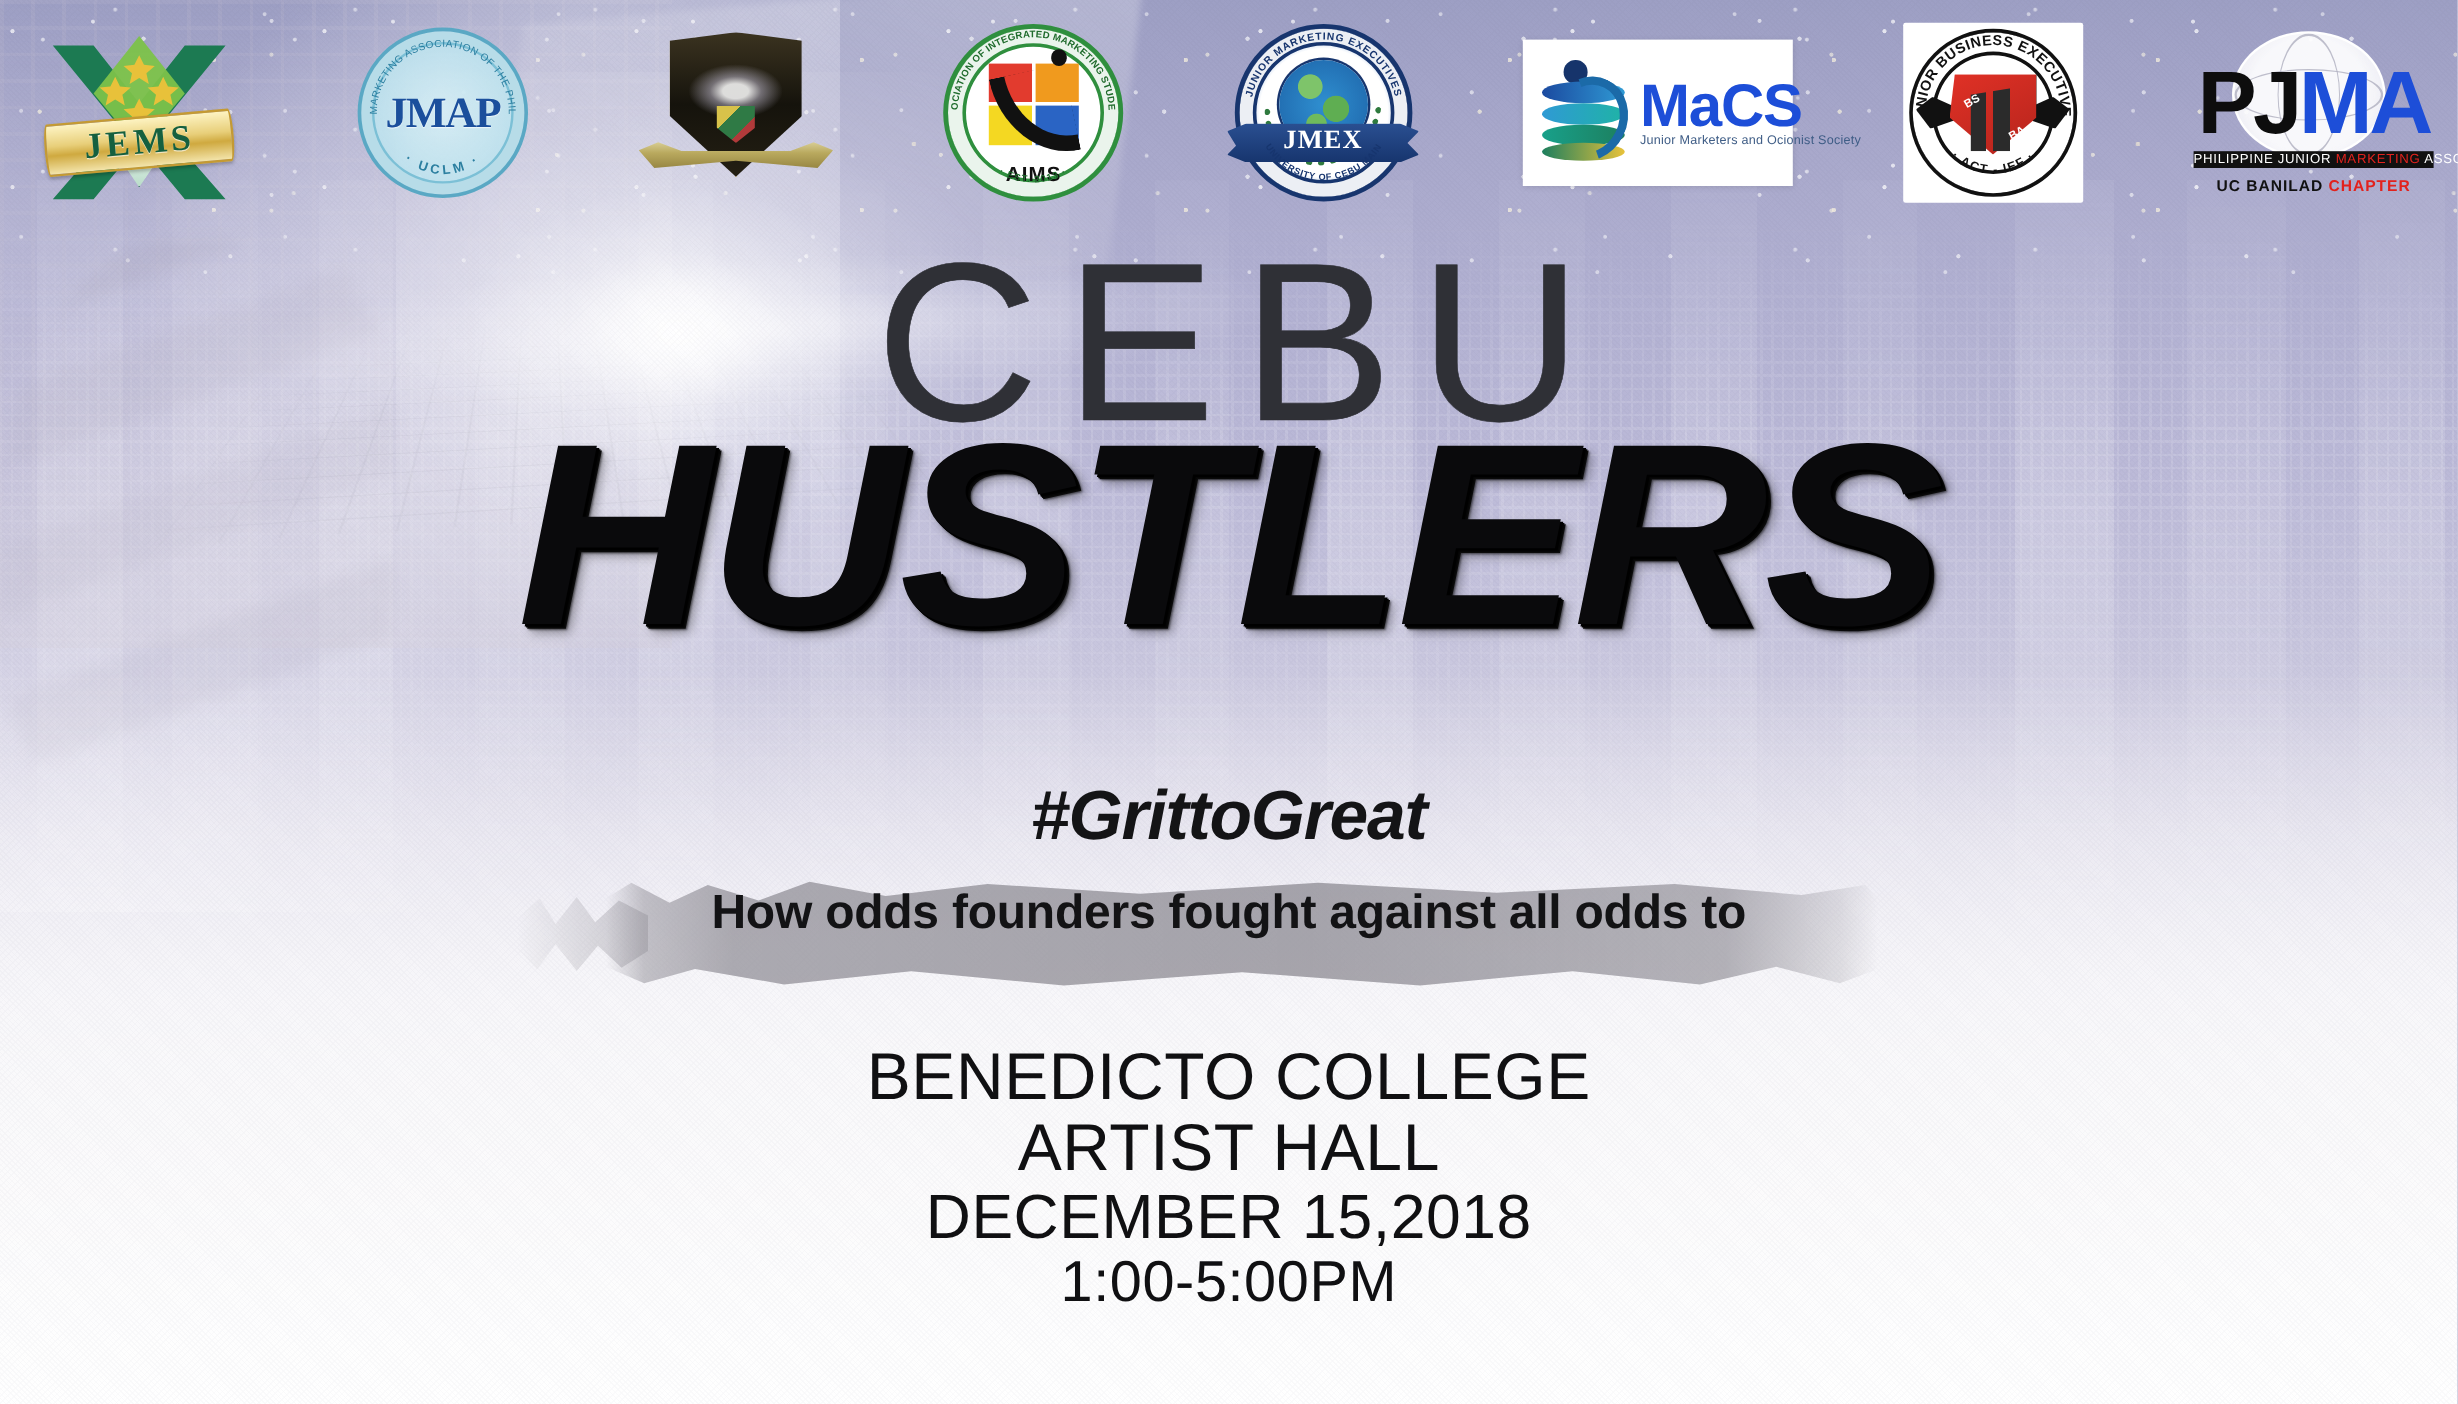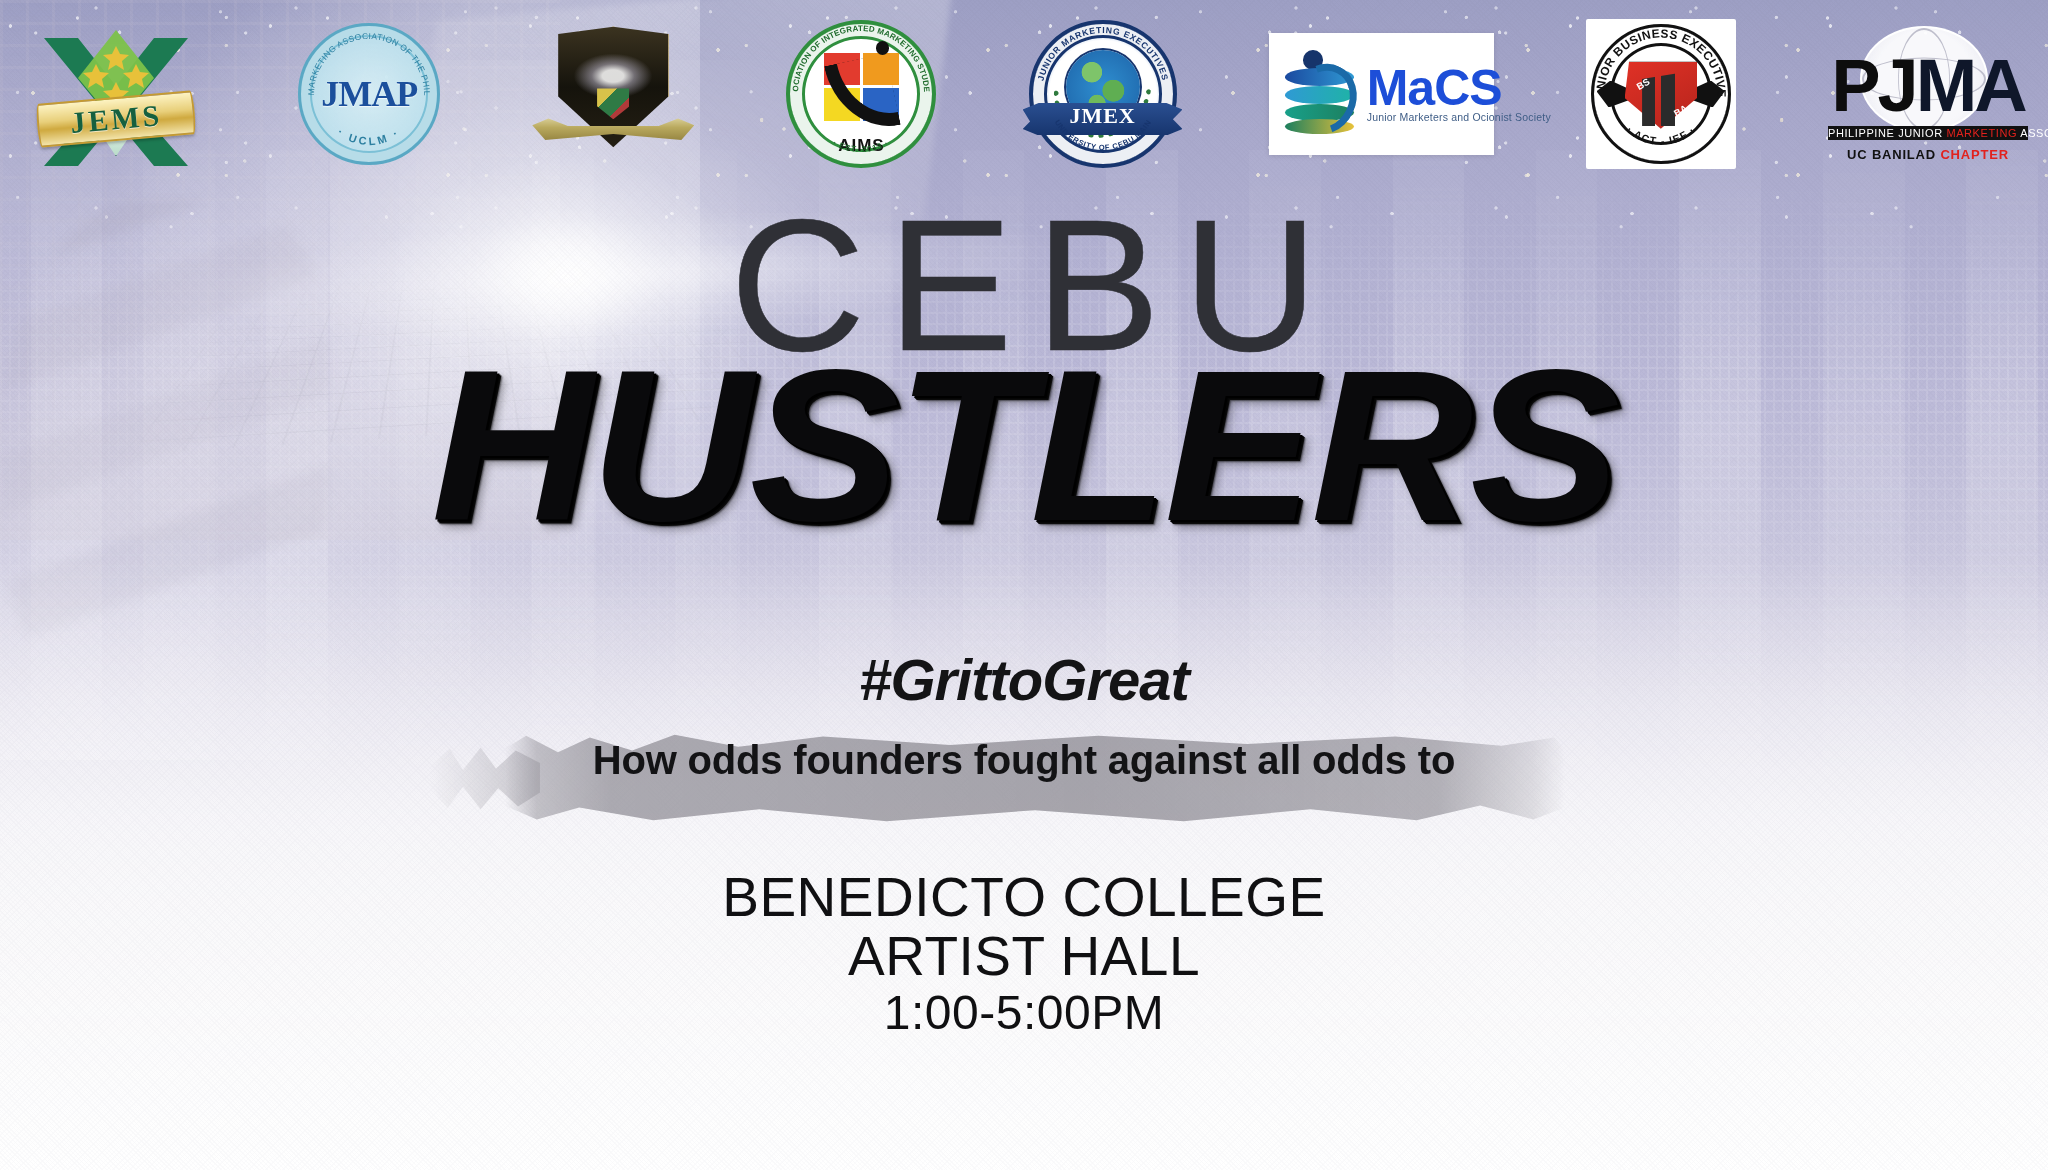--- a/index.html
+++ b/index.html
@@ -431,21 +431,21 @@
   }
   .pjma-globe::before { transform: scaleX(.42); }
   .pjma-globe::after  { transform: scaleY(.42); }
   .pjma-letters {
     position: absolute; left: 0; top: 22%; width: 100%;
     text-align: center; line-height: .82;
     font-size: 74px; font-weight: bold; letter-spacing: -3px;
     font-family: "Liberation Sans", sans-serif;
   }
   .pjma-letters .bk { color: #0d0d0d; }
-  .pjma-letters .rd { color: #0f172a; }
+  .pjma-letters .rd { color: #1d4ed8; }
   .pjma-bar1 {
     position: absolute; left: 0; bottom: 16%; width: 100%;
     background: #111; color: #fff;
     font-size: 11px; letter-spacing: .6px; text-align: center;
     padding: 1px 0; white-space: nowrap;
   }
   .pjma-bar1 .rd { color: #e2221d; }
   .pjma-bar2 {
     position: absolute; left: 8%; bottom: 0; width: 84%;
     color: #111; font-size: 13px; font-weight: bold;
@@ -714,16 +714,17 @@
     <div class="brush-tail"></div>
     <div class="brush"></div>
     <div class="tagline">
       <div>How odds founders fought against all odds to</div>
     </div>
   </div>
 
   <div class="venue-block">
     <div class="venue-line l1">BENEDICTO COLLEGE</div>
     <div class="venue-line l2">ARTIST HALL</div>
+    <div class="venue-line l3">DECEMBER 15,2018</div>
     <div class="venue-line l4">1:00-5:00PM</div>
   </div>
 
 </div>
 
 </body></html>

